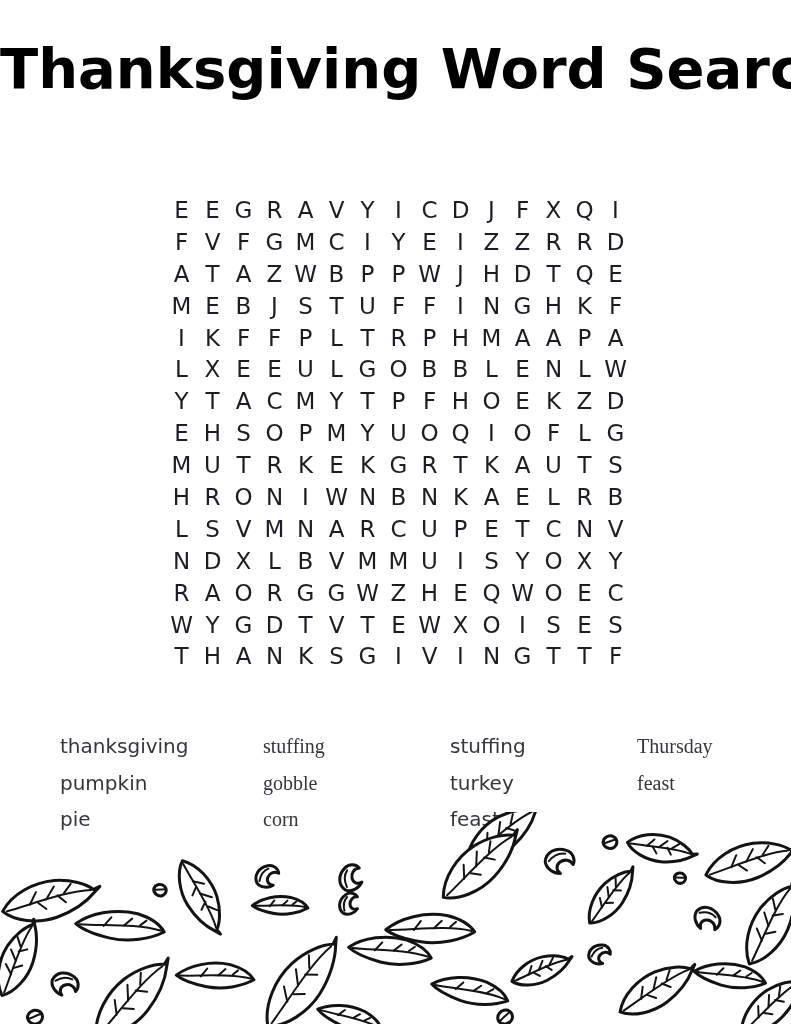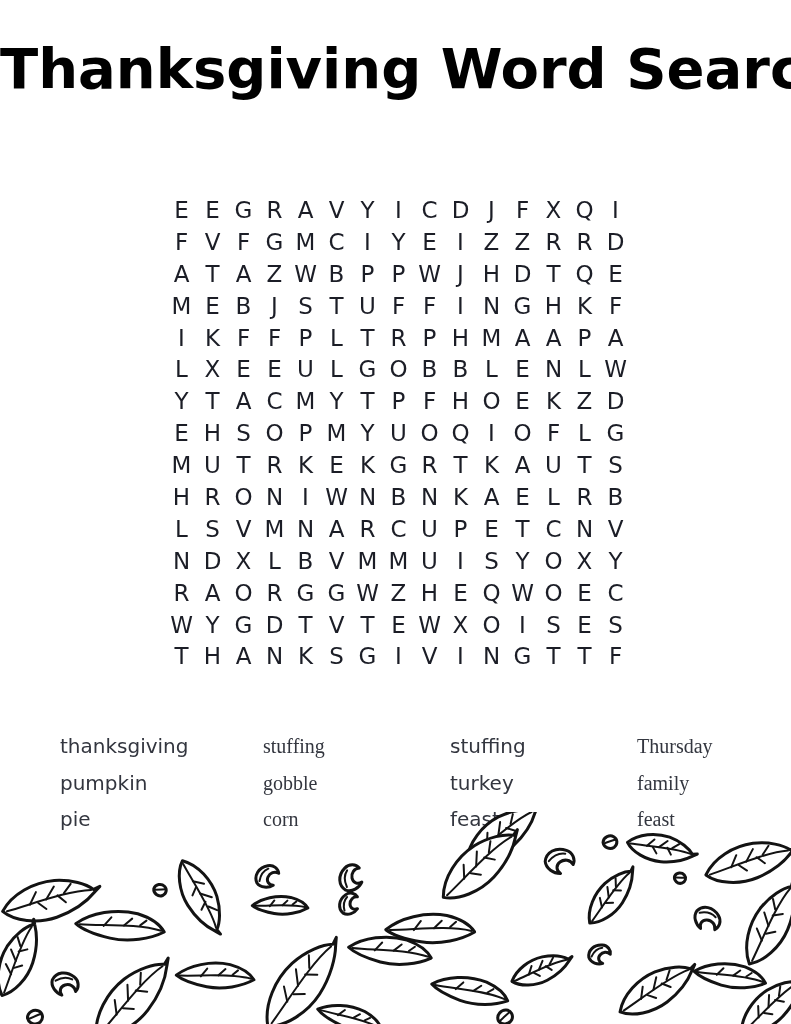--- a/index.html
+++ b/index.html
@@ -310,21 +310,20 @@
         <div class="word">gobble</div>
         <div class="word">corn</div>
       </div>
     <div class="word-col c2">
         <div class="word">stuffing</div>
         <div class="word">turkey</div>
         <div class="word">feast</div>
       </div>
     <div class="word-col c3">
         <div class="word">Thursday</div>
-        <div class="word">family</div>
         <div class="word">feast</div>
       </div>
   </div>
 
   <svg class="leaves" viewBox="0 0 791 212" xmlns="http://www.w3.org/2000/svg">
     <defs>
       <g id="leaf1">
         <path class="lf" d="M-55,2 C-40,-16 -12,-24 12,-21 C32,-18 48,-9 55,-1 L63,-3 L56,2 C46,10 28,19 6,22 C-18,25 -44,16 -55,2 Z" fill="#ffffff" stroke="#131313" stroke-width="3" stroke-linejoin="round"></path>
         <path class="lv" d="M-50,3 C-20,1 25,-6 52,-1" fill="none" stroke="#131313" stroke-width="2" stroke-linecap="round"></path>
         <path class="lv" d="M-22,1 L-12,-12 M-2,-1 L10,-14 M20,-4 L30,-13 M-12,1 L-4,10 M12,-3 L20,7" fill="none" stroke="#131313" stroke-width="2" stroke-linecap="round"></path>

